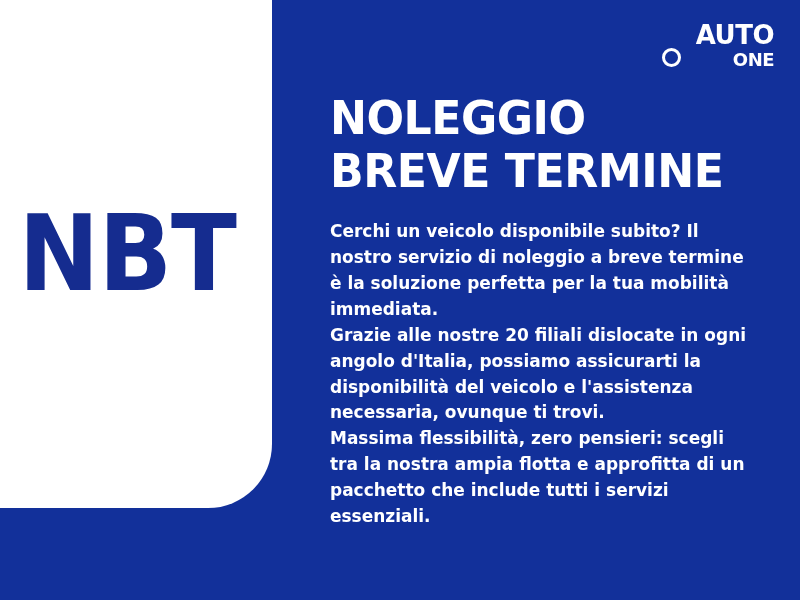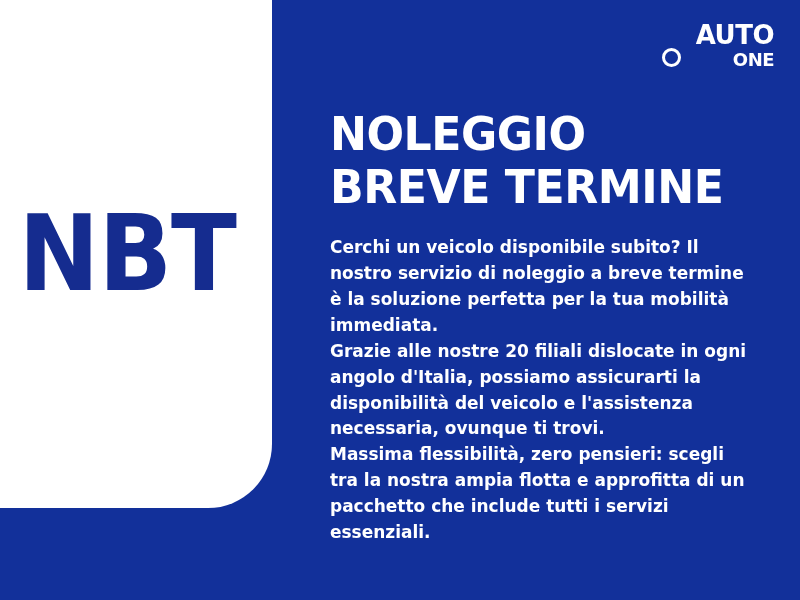--- a/index.html
+++ b/index.html
@@ -89,21 +89,20 @@
     border-radius: 50%;
     box-sizing: border-box;
   }
 
   
   #content {
     position: absolute;
     left: 330px;
     top: 92px;
     width: 432px;
-    margin-top: 16px;
   }
   .headline {
     font-family: "DejaVu Sans", sans-serif;
     font-weight: 700;
     color: #ffffff;
     font-size: 47px;
     line-height: 1.12;
     letter-spacing: -0.5px;
     margin: 0;
     transform: scaleX(0.94);

